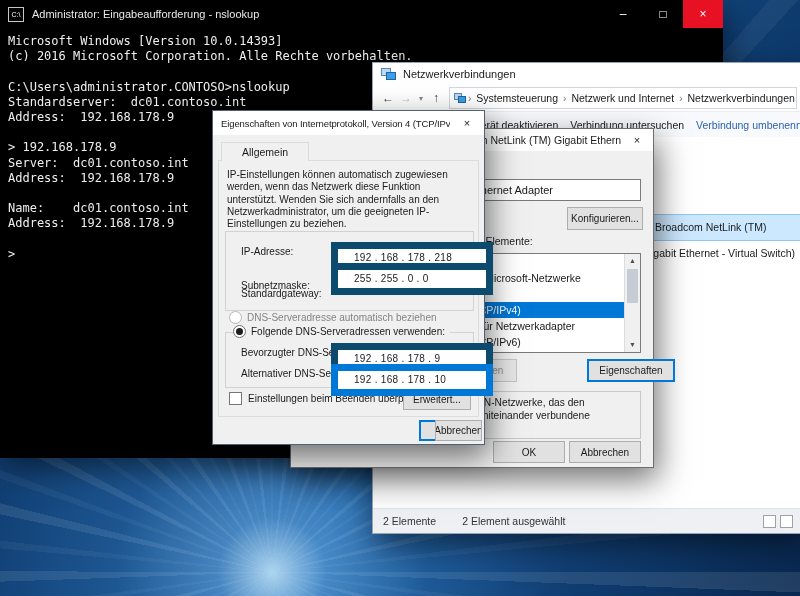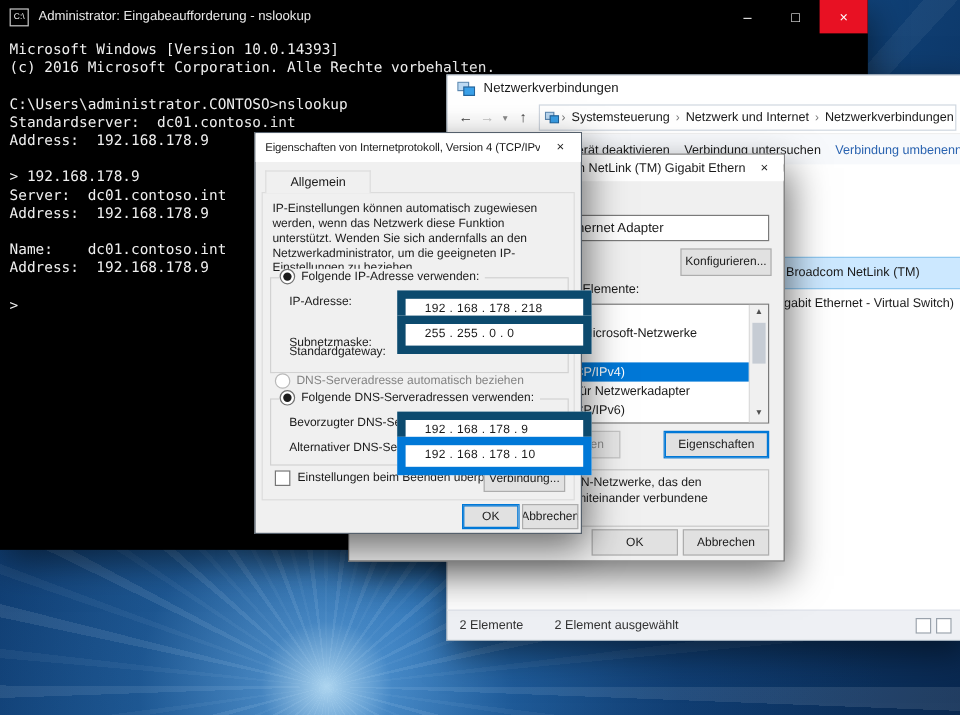--- a/index.html
+++ b/index.html
@@ -45,21 +45,21 @@
   .st1{margin-left:10px;}
   .st2{margin-left:26px;}
   .viewicons{margin-left:auto;margin-right:10px;display:flex;gap:4px;}
   .vicon{width:11px;height:11px;border:1px solid #9aa2ac;background:#fff;}
 
   
   .dlg{position:absolute;background:#f0f0f0;border:1px solid #6d6d6d;box-shadow:4px 12px 30px rgba(0,0,0,.55);}
   .dlg-title{height:22px;background:#fff;display:flex;align-items:center;padding-left:8px;font-size:10.5px;color:#1a1a1a;white-space:nowrap;overflow:hidden;}
   .dlg-close{position:absolute;top:0;right:0;width:32px;height:21px;display:flex;align-items:center;justify-content:center;font-size:11px;color:#1a1a1a;background:#fff;}
   .btn{position:absolute;background:#e1e1e1;border:1px solid #adadad;font-size:10px;color:#1a1a1a;display:flex;align-items:center;justify-content:center;white-space:nowrap;overflow:hidden;}
-  .btn.def{border-color:#0078d7;box-shadow:inset 0 0 0 1px #0078d7;}
+  .btn.def{border-color:#0078d7;box-shadow:inset 0 0 0 1px #0078d7;margin-left:34px;}
   .btn.dis{background:#e6e6e6;border-color:#c4c4c4;color:#8d8d8d;}
   .lab{position:absolute;font-size:10px;color:#1a1a1a;white-space:nowrap;}
 
   
   #eth{left:290px;top:128px;width:362px;height:338px;z-index:30;}
   #eth .lab{font-size:10.5px;}
   .adapterbox{position:absolute;left:14px;top:50px;width:334px;height:20px;background:#fff;border:1px solid #7a7a7a;font-size:11px;line-height:20px;text-align:center;color:#1a1a1a;white-space:nowrap;overflow:hidden;}
   .listbox{position:absolute;left:14px;top:124px;width:334px;height:98px;background:#fff;border:1px solid #7a7a7a;overflow:hidden;}
   .lrow{height:16px;display:flex;align-items:center;font-size:10.5px;color:#1a1a1a;padding:0 18px 0 4px;}
   .lrow.selected{background:#0078d7;color:#fff;}
@@ -241,24 +241,20 @@
     </div>
     <div class="dlg-close">×</div>
 
     <div class="tab">Allgemein</div>
     <div class="tabpage"></div>
 
     <div class="lab" style="left:14px;top:58px;width:243px;white-space:normal;line-height:12.3px">IP-Einstellungen können automatisch zugewiesen werden, wenn das Netzwerk diese Funktion unterstützt. Wenden Sie sich andernfalls an den Netzwerkadministrator, um die geeigneten IP-Einstellungen zu beziehen.</div>
 
 
     <div class="groupbox" style="left:12px;top:120px;width:247px;height:78px"></div>
-    <div class="radio sel" style="left:20px;top:113px">
-      <span class="rdot"></span>
-      <span class="rlabel">Folgende IP-Adresse verwenden:</span>
-    </div>
 
     <span class="lab" style="left:28px;top:135px">IP-Adresse:</span>
     <div class="ipinput" style="left:118px;top:131px">192 . 168 . 178 . 218</div>
 
     <span class="lab" style="left:28px;top:169px">Subnetzmaske:</span>
     <div class="ipinput" style="left:118px;top:152px">255 . 255 .  0  .  0</div>
 
     <span class="lab" style="left:28px;top:177px">Standardgateway:</span>
 
     <div class="radio dis" style="left:16px;top:200px">
@@ -275,19 +271,19 @@
     <span class="lab" style="left:28px;top:236px">Bevorzugter DNS-Server:</span>
     <div class="ipinput" style="left:118px;top:232px">192 . 168 . 178 .  9</div>
 
     <span class="lab" style="left:28px;top:257px">Alternativer DNS-Server:</span>
     <div class="ipinput focused" style="left:118px;top:253px">192 . 168 . 178 . 10</div>
 
     <div class="checkbox" style="left:16px;top:281px">
       <span class="cbox"></span>
       <span>Einstellungen beim Beenden überprüfen</span>
     </div>
-    <div class="btn" style="left:190px;top:278px;width:66px;height:19px">Verbindung...</div>
+    <div class="btn" style="left:190px;top:278px;width:66px;height:19px">Erweitert...</div>
 
     <div class="btn def" style="left:172px;top:309px;width:46px;height:19px">OK</div>
     <div class="btn" style="left:222px;top:309px;width:45px;height:19px">Abbrechen</div>
   </div>
 
 </div>
 
 </body></html>

